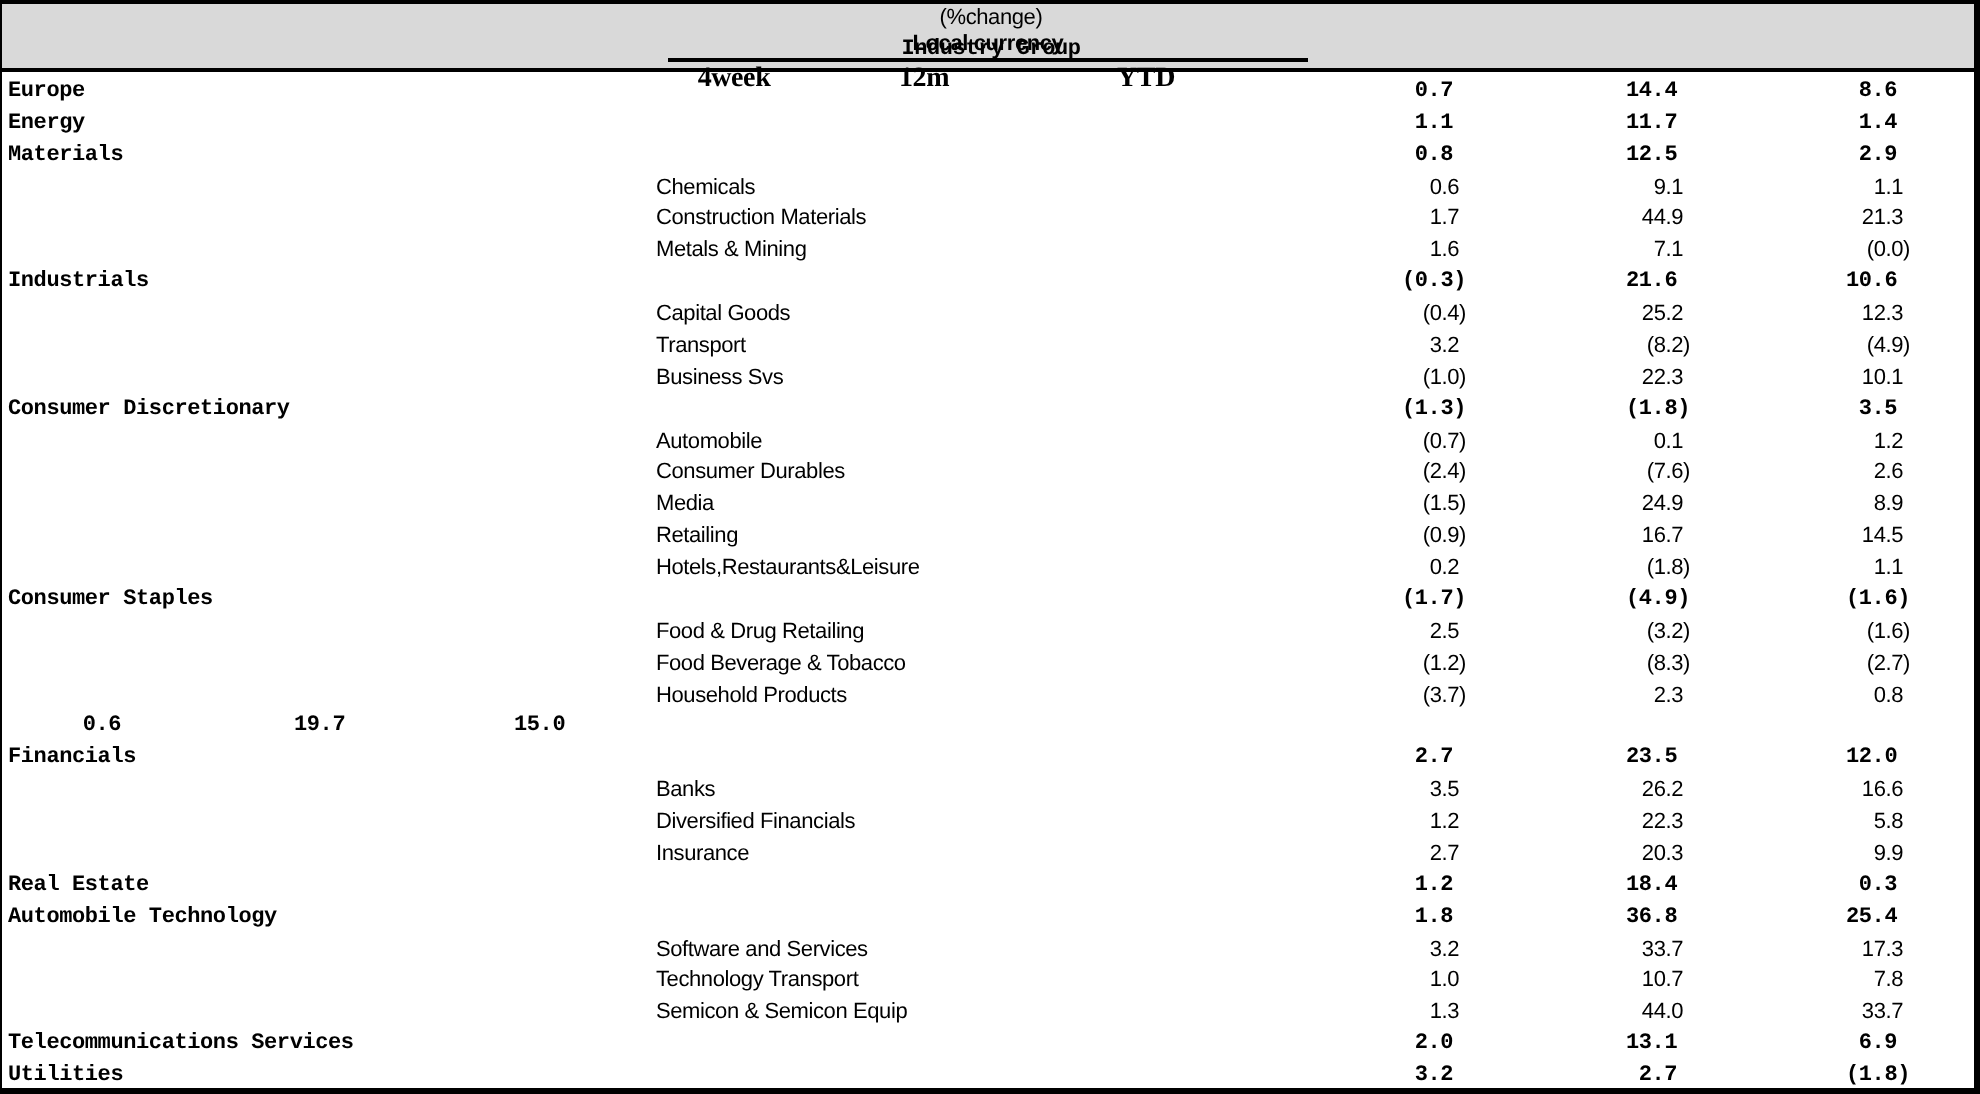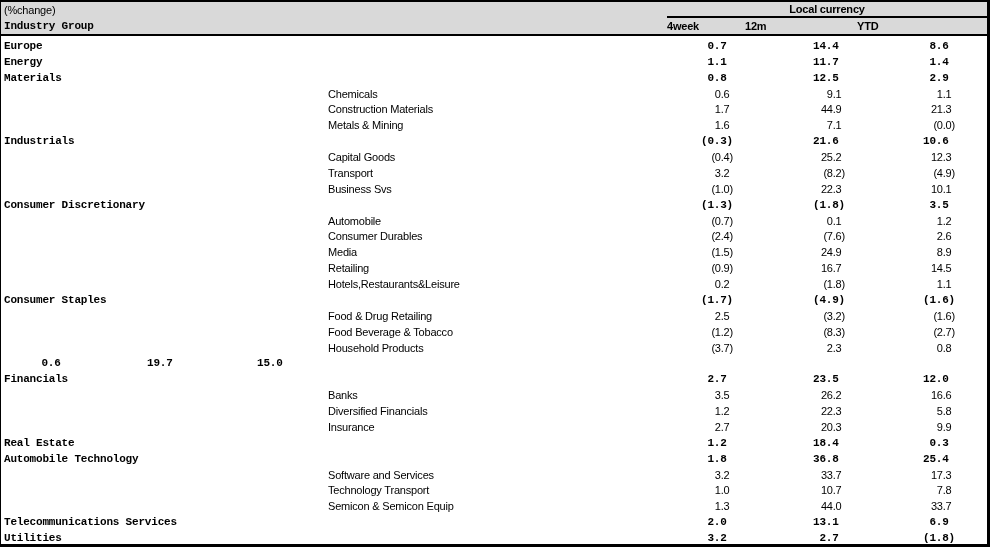--- a/index.html
+++ b/index.html
@@ -12,29 +12,29 @@
     border-width:2px 3px 3px 1px;
     display:flex; flex-direction:column; background:#fff;
   }
 
   
   .thead {
     background:var(--header-bg,#d9d9d9);
     border-bottom:2px solid var(--border,#000);
     flex:0 0 34px; display:flex; flex-direction:column;
   }
-  .hrow { display:flex; height:16px; align-items:center; }
+  .hrow { display:flex; height:16px; align-items:center;flex-direction:column; }
   .hleft { flex:1; padding-left:3px; font-size:11px; line-height:14px; white-space:nowrap; }
   .hright { width:320px; display:flex; }
   .currency-span {
     width:320px; text-align:center; font-weight:bold; font-size:11px; line-height:13px;
     border-bottom:2px solid var(--border,#000); align-self:flex-end;
   }
   .bold { font-weight:bold;font-family:Liberation Mono, monospace; }
-  .col { font-size:11px; font-weight:bold; text-align:left; line-height:15px; }
+  .col { font-size:14px; font-weight:bold; text-align:center; line-height:15px;font-family:Liberation Serif, serif; }
 
   
   .c1 { width:78px;  padding-right:12px; }
   .c2 { width:112px; padding-right:12px; }
   .c3 { width:130px; padding-right:32px; }
 
   
   .tbody { flex:1 1 auto; display:flex; flex-direction:column; }
   .row { flex:1; display:flex; align-items:flex-end; }
   .row.bold .label, .row.bold .cell { font-weight:bold; }

